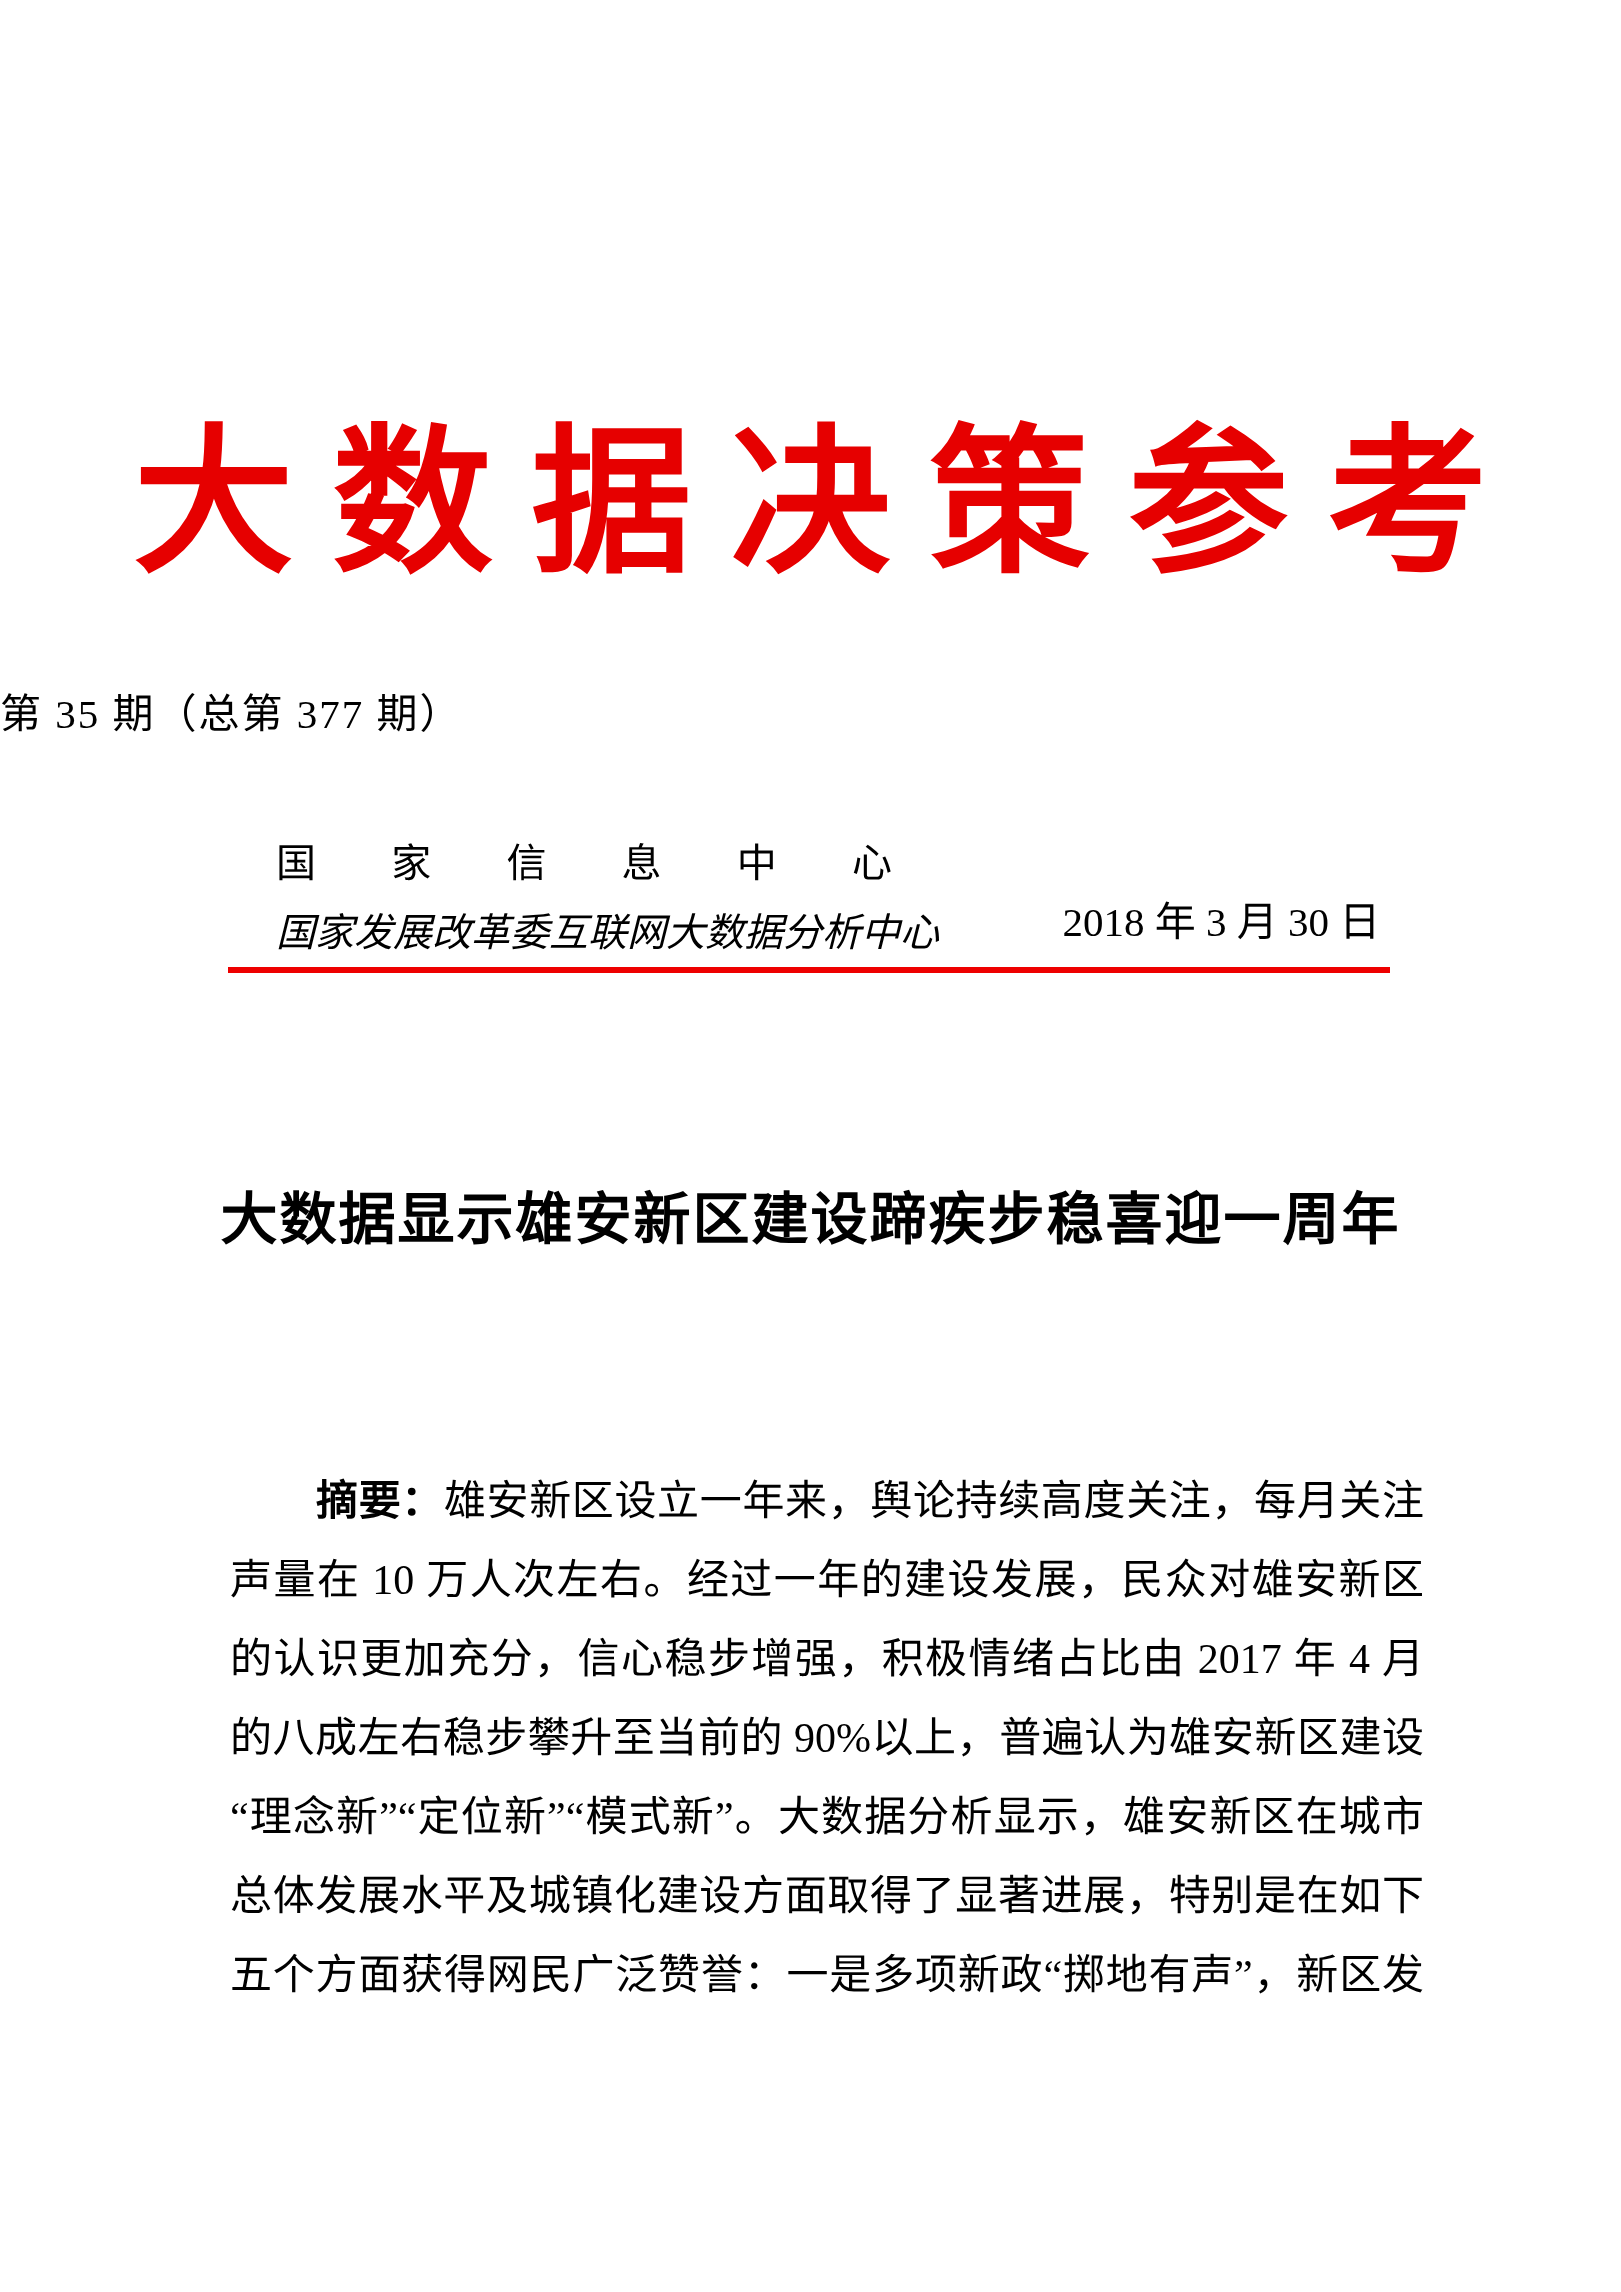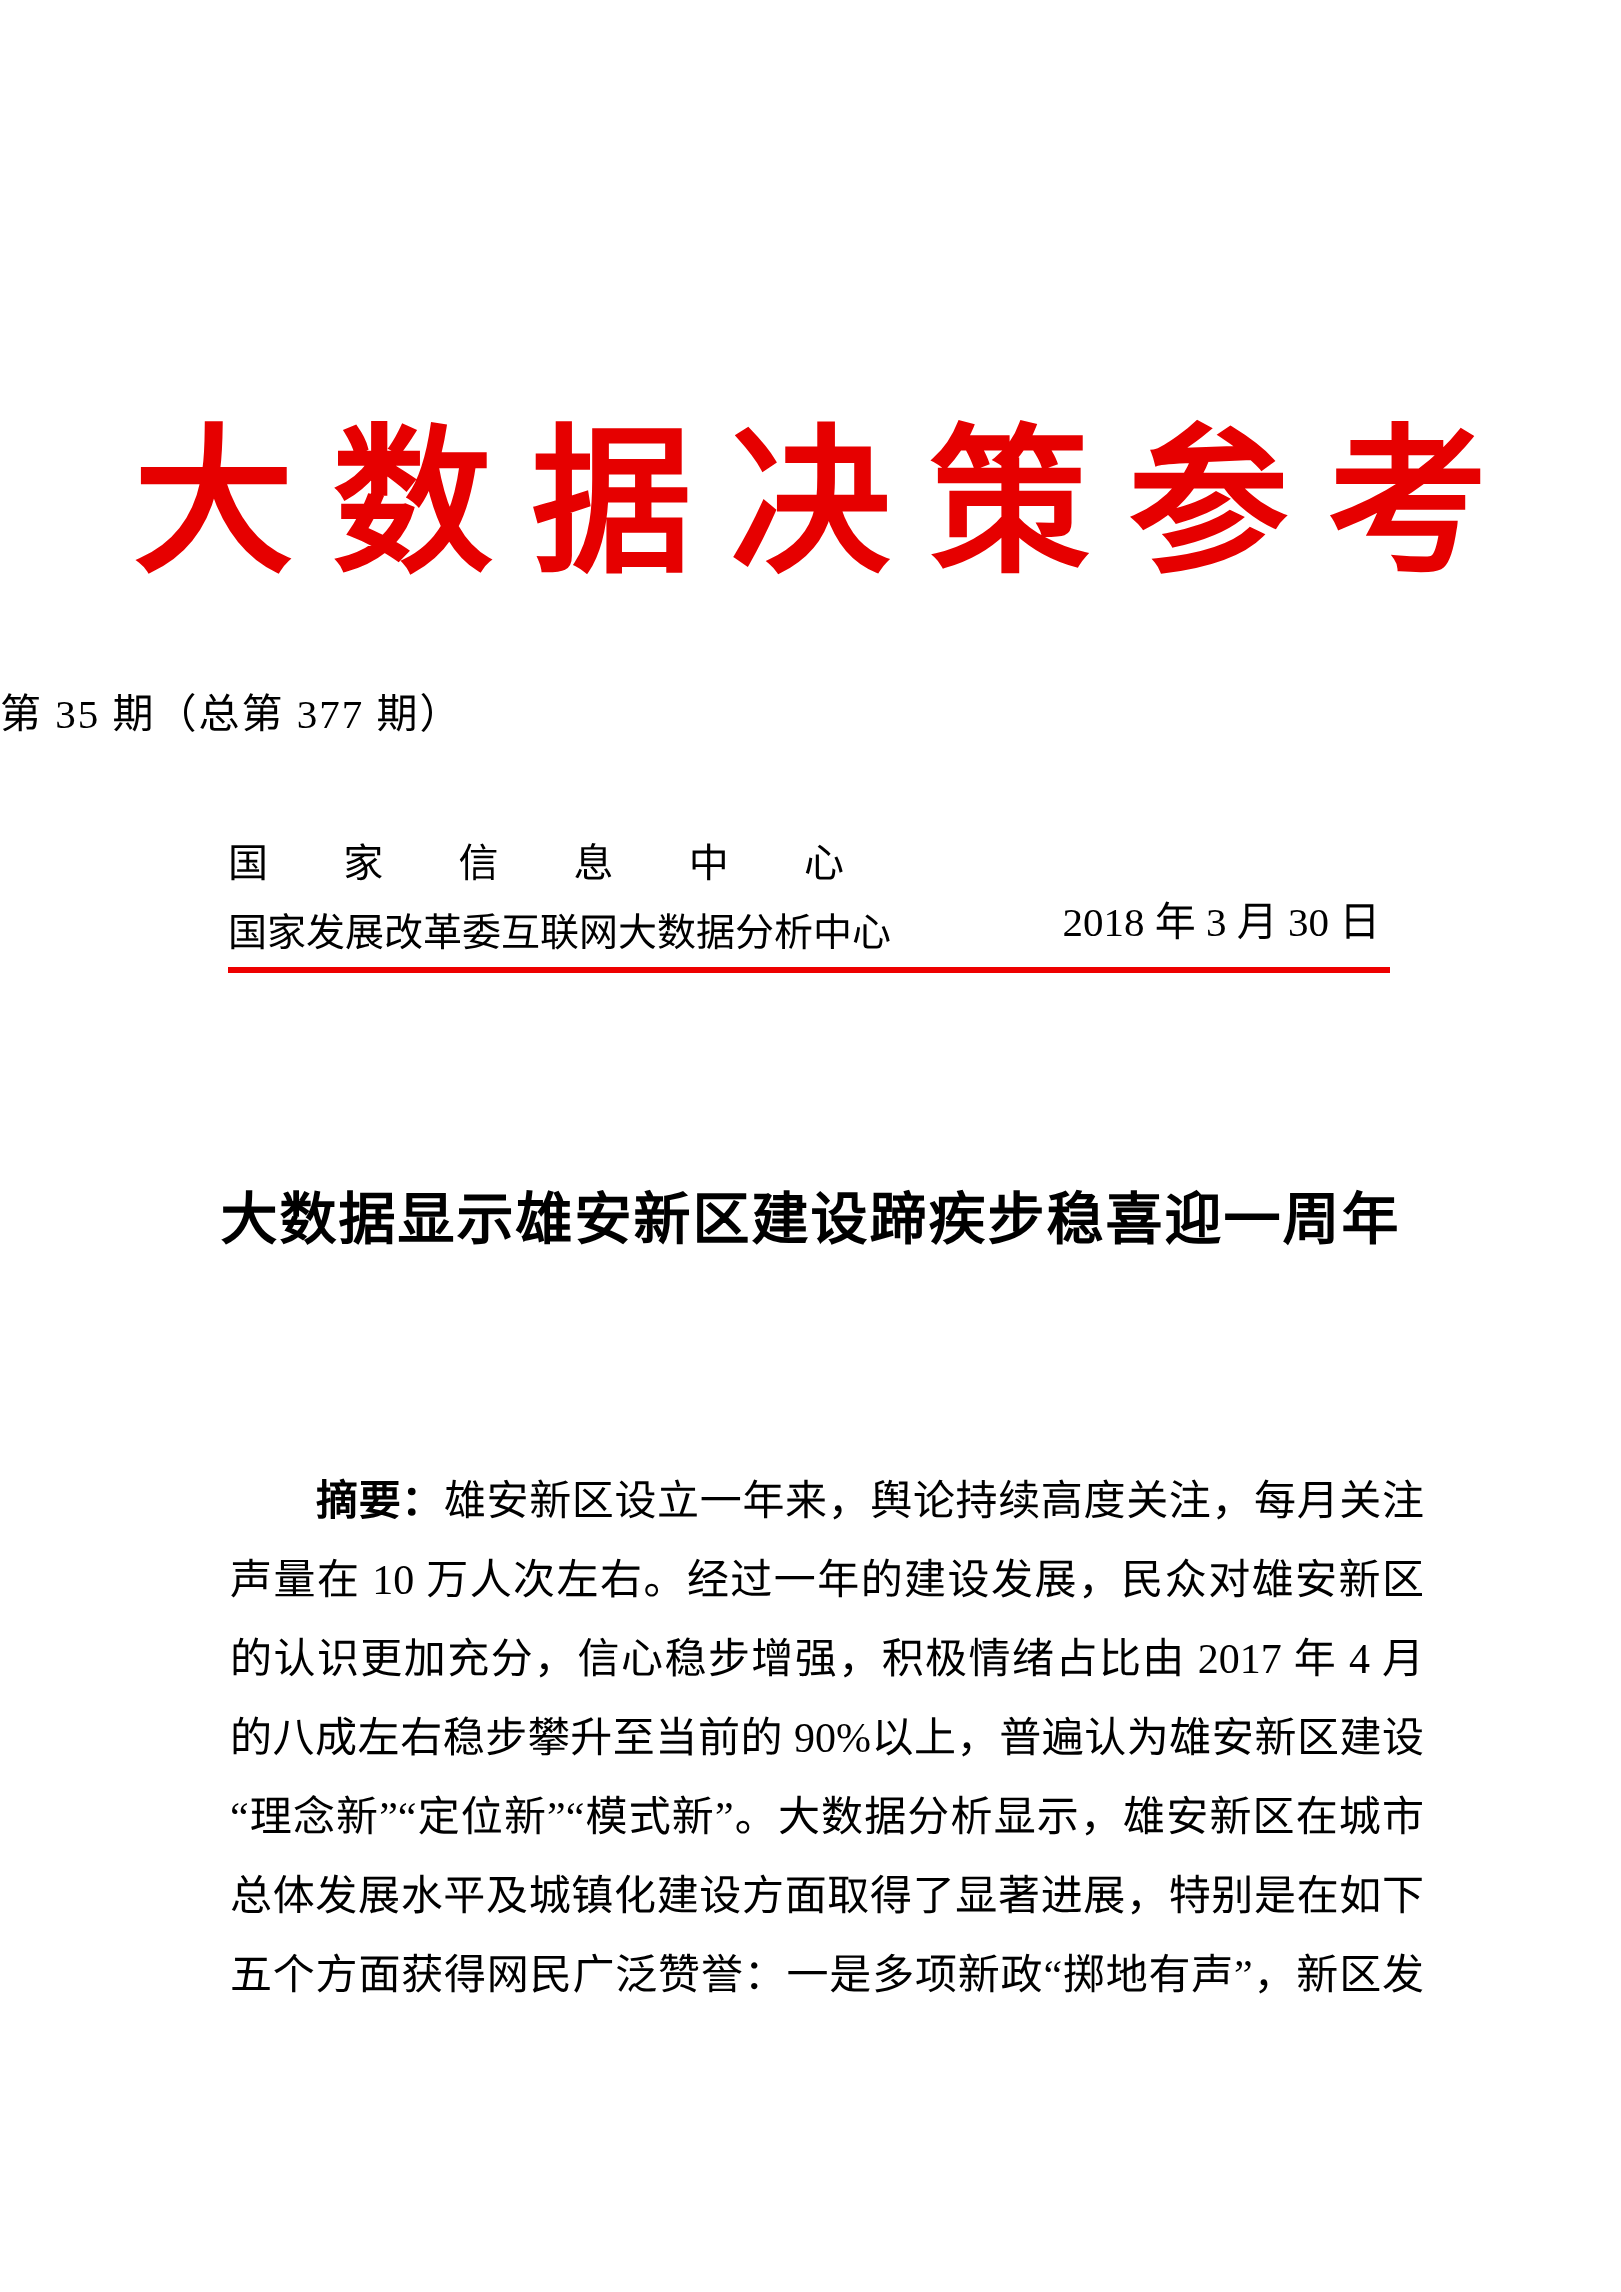--- a/index.html
+++ b/index.html
@@ -48,31 +48,32 @@
     position: absolute;
     top: 831px;
     left: 228px;
     width: 1162px;
     display: flex;
     justify-content: space-between;
     align-items: flex-end;
     border-bottom: 6.9px solid var(--rule-red);
     padding-bottom: 9.8px;
   }
-  .org-lines { display: block; }
+  .org-lines { display: block; margin-left: 48px; }
   .org-line-1 {
     font-size: 40px;
     letter-spacing: 17.6px;
     white-space: nowrap;
     margin-bottom: 11.8px;
   }
   .org-line-2 {
     font-size: 39px;
     letter-spacing: 0px;
     white-space: nowrap;
+    font-style: italic;
   }
   .issue-date {
     font-size: 41px;
     white-space: nowrap;
     margin-bottom: 9px;
     padding-right: 9.8px;
   }
   
   .article-title {
     position: absolute;

